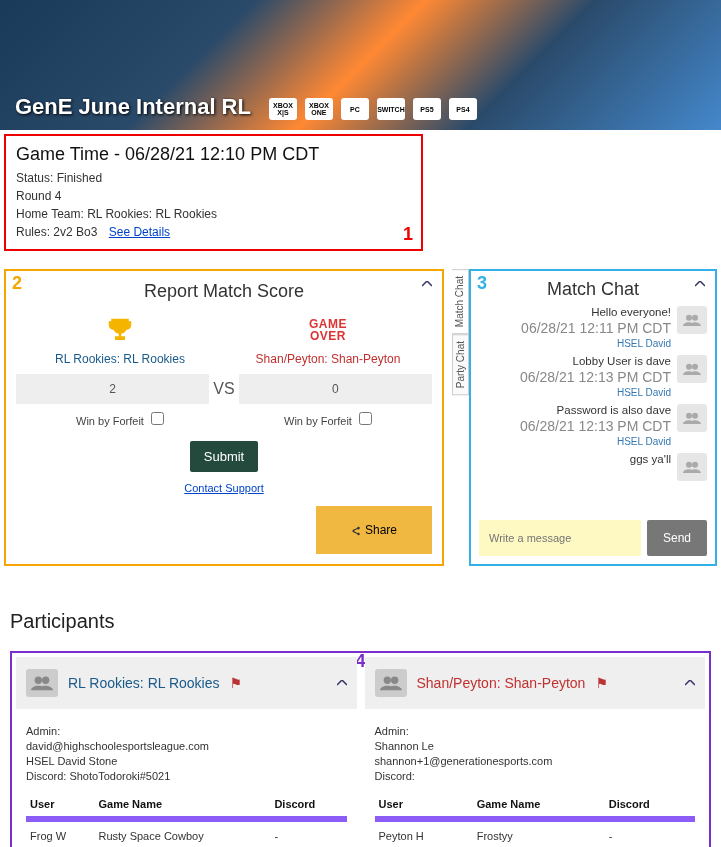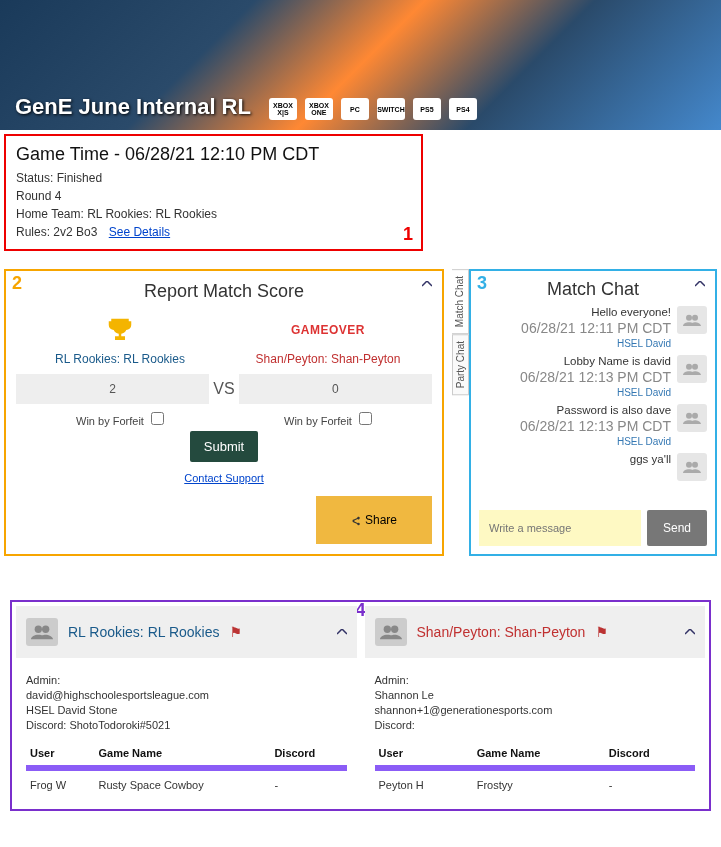--- a/index.html
+++ b/index.html
@@ -26,21 +26,21 @@
   .team-col .icon { height: 36px; display: flex; align-items: center; justify-content: center; }
   .team-col .name { font-size: 12px; margin-top: 4px; }
   .team-col.winner .name { color: #1a5a8a; }
   .team-col.loser .name { color: #c03030; }
   .scores-row { display: flex; align-items: center; justify-content: space-between; margin-top: 8px; }
   .score-input { flex: 1; background: #eee; text-align: center; padding: 8px 0; font-size: 12px; color: #555; }
   .vs { padding: 0 4px; font-size: 16px; color: #555; }
   .forfeit-row { display: flex; justify-content: space-between; margin-top: 8px; font-size: 11px; color: #444; }
   .forfeit-col { flex: 1; text-align: center; }
   .forfeit-col input { margin-left: 4px; }
-  .submit-btn { display: block; margin: 4px auto 0; background: #244a3e; color: #fff; border: none; padding: 8px 14px; font-size: 13px; cursor: pointer; border-radius: 2px; }
+  .submit-btn { display: block; margin: 14px auto 0; background: #244a3e; color: #fff; border: none; padding: 8px 14px; font-size: 13px; cursor: pointer; border-radius: 2px; }
   .contact-support { display: block; text-align: center; margin-top: 10px; color: #0044cc; font-size: 11px; text-decoration: underline; cursor: pointer; }
   .share-btn { position: absolute; right: 10px; bottom: 10px; background: #f0b840; border: none; padding: 17px 35px; font-size: 12px; cursor: pointer; }
   
   .chat-col { width: 265px; display: flex; }
   .chat-tabs { display: flex; flex-direction: column; }
   .chat-tab { writing-mode: vertical-rl; transform: rotate(180deg); border: 1px solid #ccc; padding: 6px 2px; font-size: 10px; color: #555; background: #fafafa; cursor: pointer; }
   .chat-tab.active { background: #fff; border-right: none; }
   .chat-box { flex: 1; border: 2px solid #33b0e6; position: relative; padding: 8px; background: #fff; display: flex; flex-direction: column; }
   .chat-box .num { position: absolute; left: 6px; top: 2px; color: #33b0e6; font-size: 18px; font-weight: bold; }
   .chat-box h3 { text-align: center; font-size: 18px; font-weight: normal; color: #333; }
@@ -121,21 +121,21 @@
     <div class="teams-row">
       <div class="team-col winner">
         <div class="icon">
           <svg width="30" height="30" viewBox="0 0 24 24">
               <path fill="#f4b400" d="M5 3h14v2h2v3a4 4 0 0 1-4 4 5 5 0 0 1-4 3v2h3v3H8v-3h3v-2a5 5 0 0 1-4-3 4 4 0 0 1-4-4V5h2V3z"></path>
             </svg>
         </div>
         <div class="name">RL Rookies: RL Rookies</div>
       </div>
       <div class="team-col loser">
-        <div class="icon" style="color:#d33;font-weight:bold;font-size:12px;font-family:'Arial Black',sans-serif;letter-spacing:0.5px;text-align:center;flex-direction:row;line-height:1;">
+        <div class="icon" style="color:#d33;font-weight:bold;font-size:12px;font-family:'Arial Black',sans-serif;letter-spacing:0.5px;text-align:center;flex-direction:column;line-height:1;">
           <span>GAME</span>
             <span>OVER</span>
         </div>
         <div class="name">Shan/Peyton: Shan-Peyton</div>
       </div>
     </div>
 
     <div class="scores-row">
       <div class="score-input">2</div>
       <div class="vs">VS</div>
@@ -188,21 +188,21 @@
           <div class="chat-avatar">
               <svg width="18" height="14" viewBox="0 0 24 16">
                 <circle cx="8" cy="5" r="4" fill="#aaa"></circle>
                 <circle cx="16" cy="5" r="4" fill="#aaa"></circle>
                 <path fill="#aaa" d="M0 16c0-3 4-5 8-5s8 2 8 5H0z M10 16c0-3 3-5 6-5s8 2 8 5H10z"></path>
               </svg>
             </div>
         </div>
         <div class="chat-msg">
           <div class="chat-bubble">
-            <div class="text">Lobby Name is david</div>
+            <div class="text">Lobby User is dave</div>
             <div class="time">06/28/21 12:13 PM CDT</div>
             <div class="author">HSEL David</div>
           </div>
           <div class="chat-avatar">
               <svg width="18" height="14" viewBox="0 0 24 16">
                 <circle cx="8" cy="5" r="4" fill="#aaa"></circle>
                 <circle cx="16" cy="5" r="4" fill="#aaa"></circle>
                 <path fill="#aaa" d="M0 16c0-3 4-5 8-5s8 2 8 5H0z M10 16c0-3 3-5 6-5s8 2 8 5H10z"></path>
               </svg>
             </div>
@@ -237,20 +237,21 @@
 
       <div class="chat-input-row">
         <input class="chat-input" placeholder="Write a message" style="">
         <button class="send-btn">Send</button>
       </div>
     </div>
   </div>
 </div>
 
 <div class="participants-section">
+  <h2>Participants</h2>
   <div class="participants-row">
     <span class="num">4</span>
 
     <div class="team-card">
       <div class="team-card-header t1">
         <div class="avatar">
             <svg width="22" height="16" viewBox="0 0 24 16">
               <circle cx="8" cy="5" r="4" fill="#888"></circle>
               <circle cx="16" cy="5" r="4" fill="#888"></circle>
               <path fill="#888" d="M0 16c0-3 4-5 8-5s8 2 8 5H0z M10 16c0-3 3-5 6-5s8 2 8 5H10z"></path>

